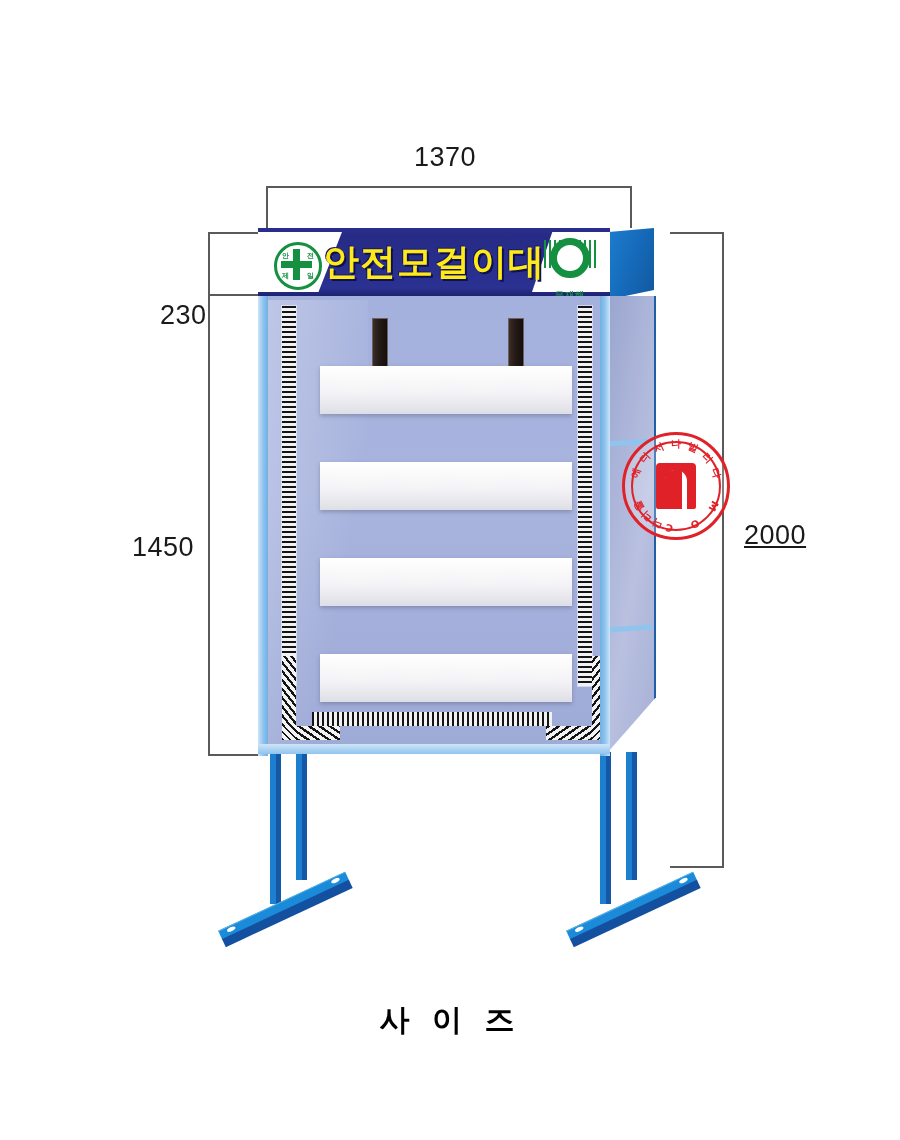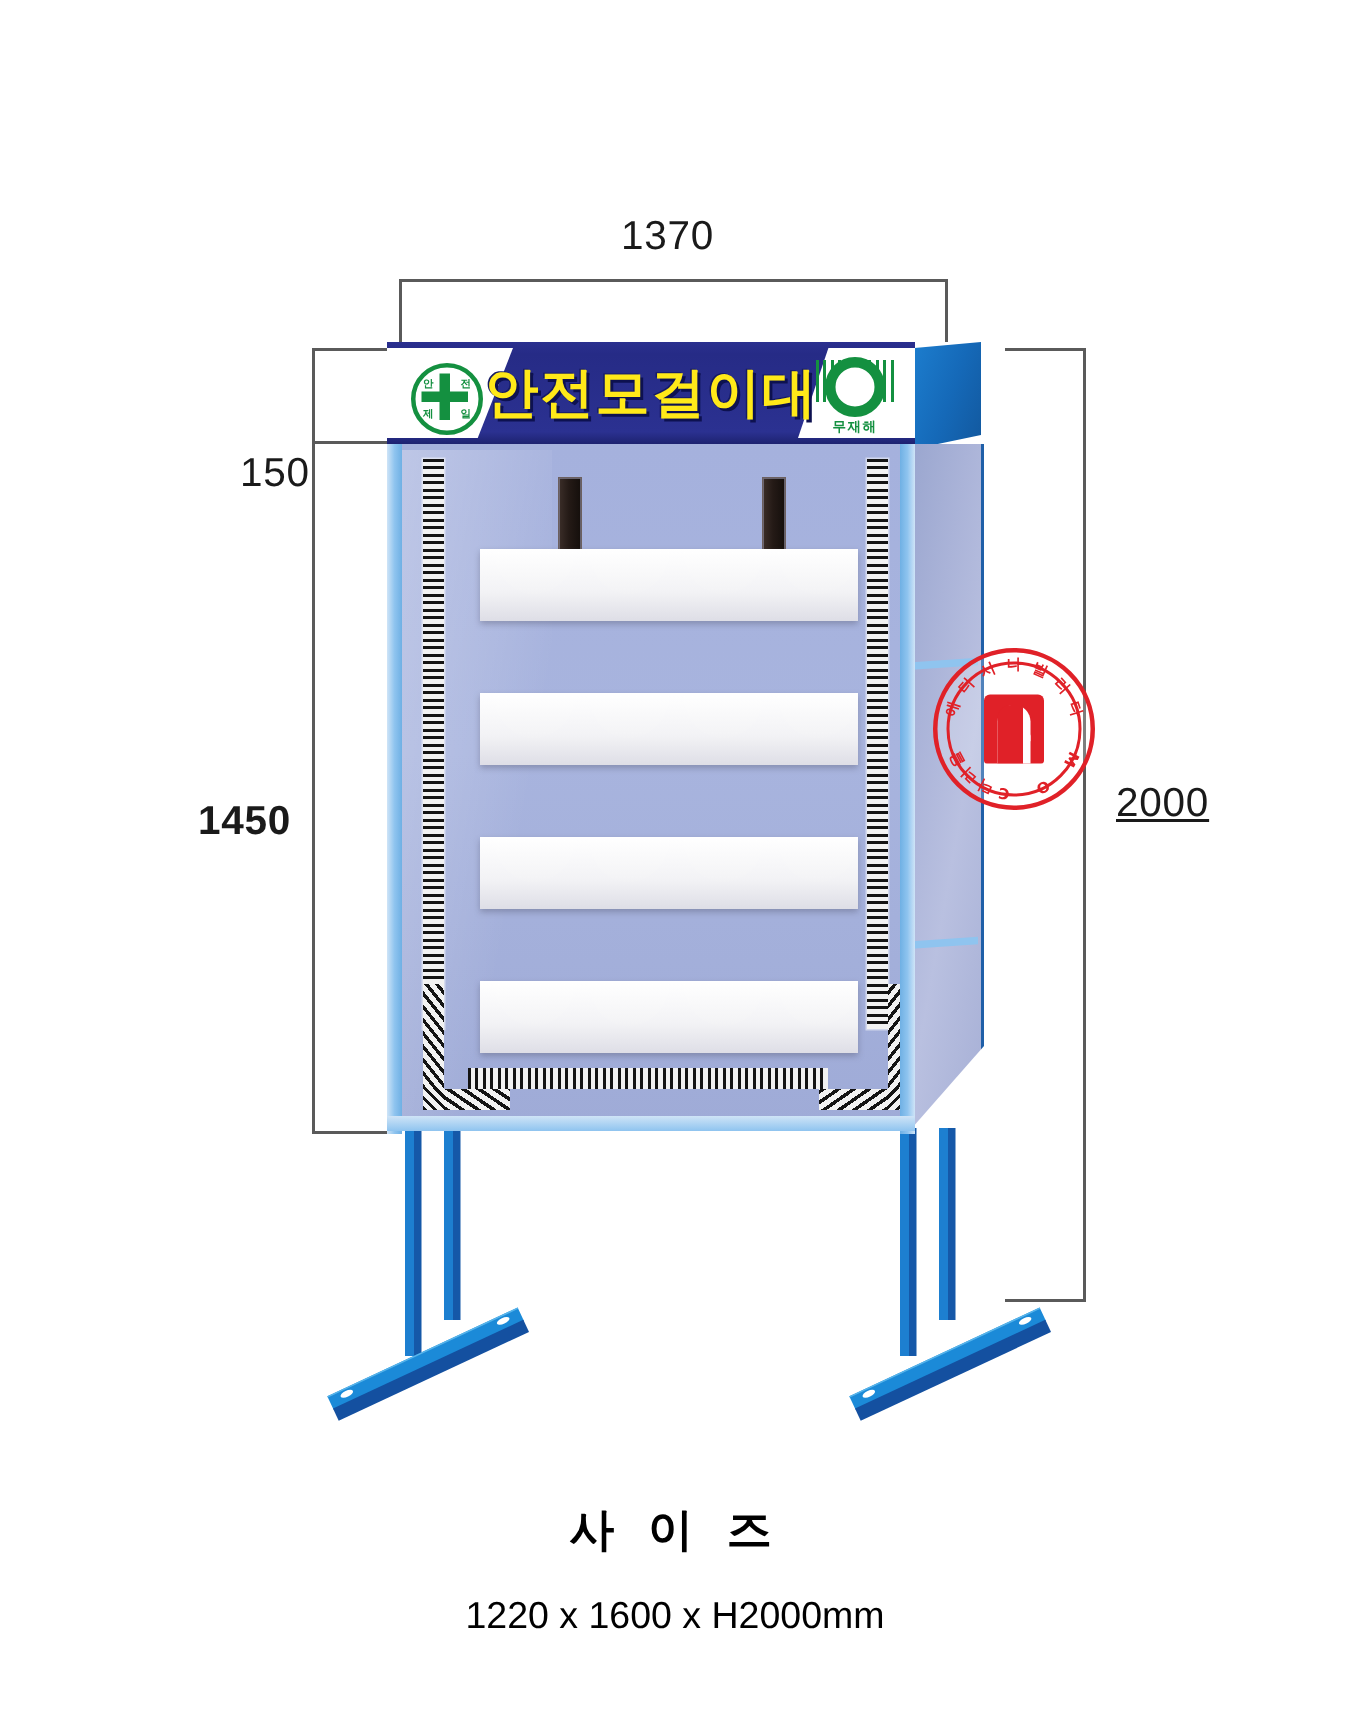--- a/index.html
+++ b/index.html
@@ -135,21 +135,21 @@
     background:#fff;position:relative;
   }
   .badge-o .rays{
     position:absolute;left:50%;top:2px;transform:translateX(-50%);
     width:52px;height:28px;
     background:repeating-linear-gradient(90deg,#149040 0 2px,transparent 2px 5px);
     -webkit-mask-image:radial-gradient(ellipse at center,transparent 40%,#000 42%);
             mask-image:radial-gradient(ellipse at center,transparent 40%,#000 42%);
   }
   .badge-o .cap{
-    color:#149040;font-size:9px;font-weight:700;margin-top:0;letter-spacing:1px;
+    color:#149040;font-size:9px;font-weight:700;margin-top:11px;letter-spacing:1px;
     font-family:Liberation Serif, serif;
   }
 
   
   .leg{position:absolute;width:11px;}
   .leg .face{position:absolute;left:0;top:0;width:6px;height:100%;background:#1d7fd0;}
   .leg .shade{position:absolute;left:6px;top:0;width:5px;height:100%;background:#1558a8;}
   .foot{position:absolute;height:18px;transform-origin:left center;}
   .foot .top{
     position:absolute;left:0;top:0;width:100%;height:9px;background:#1b8ad8;
@@ -205,28 +205,28 @@
 <div class="stage">
 
   <div>
     <div class="dim-label" style="left:414px;top:142px;">1370</div>
     <div class="dim-line" style="left:266px;top:186px;width:366px;height:2px;"></div>
     <div class="dim-line" style="left:266px;top:186px;width:2px;height:42px;"></div>
     <div class="dim-line" style="left:630px;top:186px;width:2px;height:42px;"></div>
   </div>
 
   <div>
-    <div class="dim-label" style="left:160px;top:300px;">150</div>
+    <div class="dim-label" style="left:160px;top:300px;">230</div>
     <div class="dim-line" style="left:208px;top:232px;width:2px;height:64px;"></div>
     <div class="dim-line" style="left:208px;top:232px;width:52px;height:2px;"></div>
     <div class="dim-line" style="left:208px;top:294px;width:52px;height:2px;"></div>
   </div>
 
   <div>
-    <div class="dim-label" style="left:132px;top:532px;font-weight:bold;">1450</div>
+    <div class="dim-label" style="left:132px;top:532px;">1450</div>
     <div class="dim-line" style="left:208px;top:296px;width:2px;height:460px;"></div>
     <div class="dim-line" style="left:208px;top:754px;width:52px;height:2px;"></div>
   </div>
 
   <div>
     <div class="dim-label" style="left:744px;top:520px;text-decoration:underline;">2000</div>
     <div class="dim-line" style="left:722px;top:232px;width:2px;height:636px;"></div>
     <div class="dim-line" style="left:670px;top:232px;width:54px;height:2px;"></div>
     <div class="dim-line" style="left:670px;top:866px;width:54px;height:2px;"></div>
   </div>
@@ -361,16 +361,15 @@
         <span class="stamp-ch" style="transform: translate(-6.4668px, 41.4992px) rotate(188.857deg);">C</span>
         <span class="stamp-ch" style="transform: translate(6.4668px, 41.4992px) rotate(171.143deg);"> </span>
         <span class="stamp-ch" style="transform: translate(18.7872px, 37.5639px) rotate(153.429deg);">O</span>
         <span class="stamp-ch" style="transform: translate(29.3259px, 30.0664px) rotate(135.714deg);"> </span>
         <span class="stamp-ch" style="transform: translate(37.0838px, 19.7178px) rotate(118deg);">M</span>
       </div>
   </div>
 
   <div id="caption">
     <div class="ttl">사 이 즈</div>
-    <div class="sub">1220 x 1600 x H2000mm</div>
   </div>
 
 </div>
 
 </body></html>

